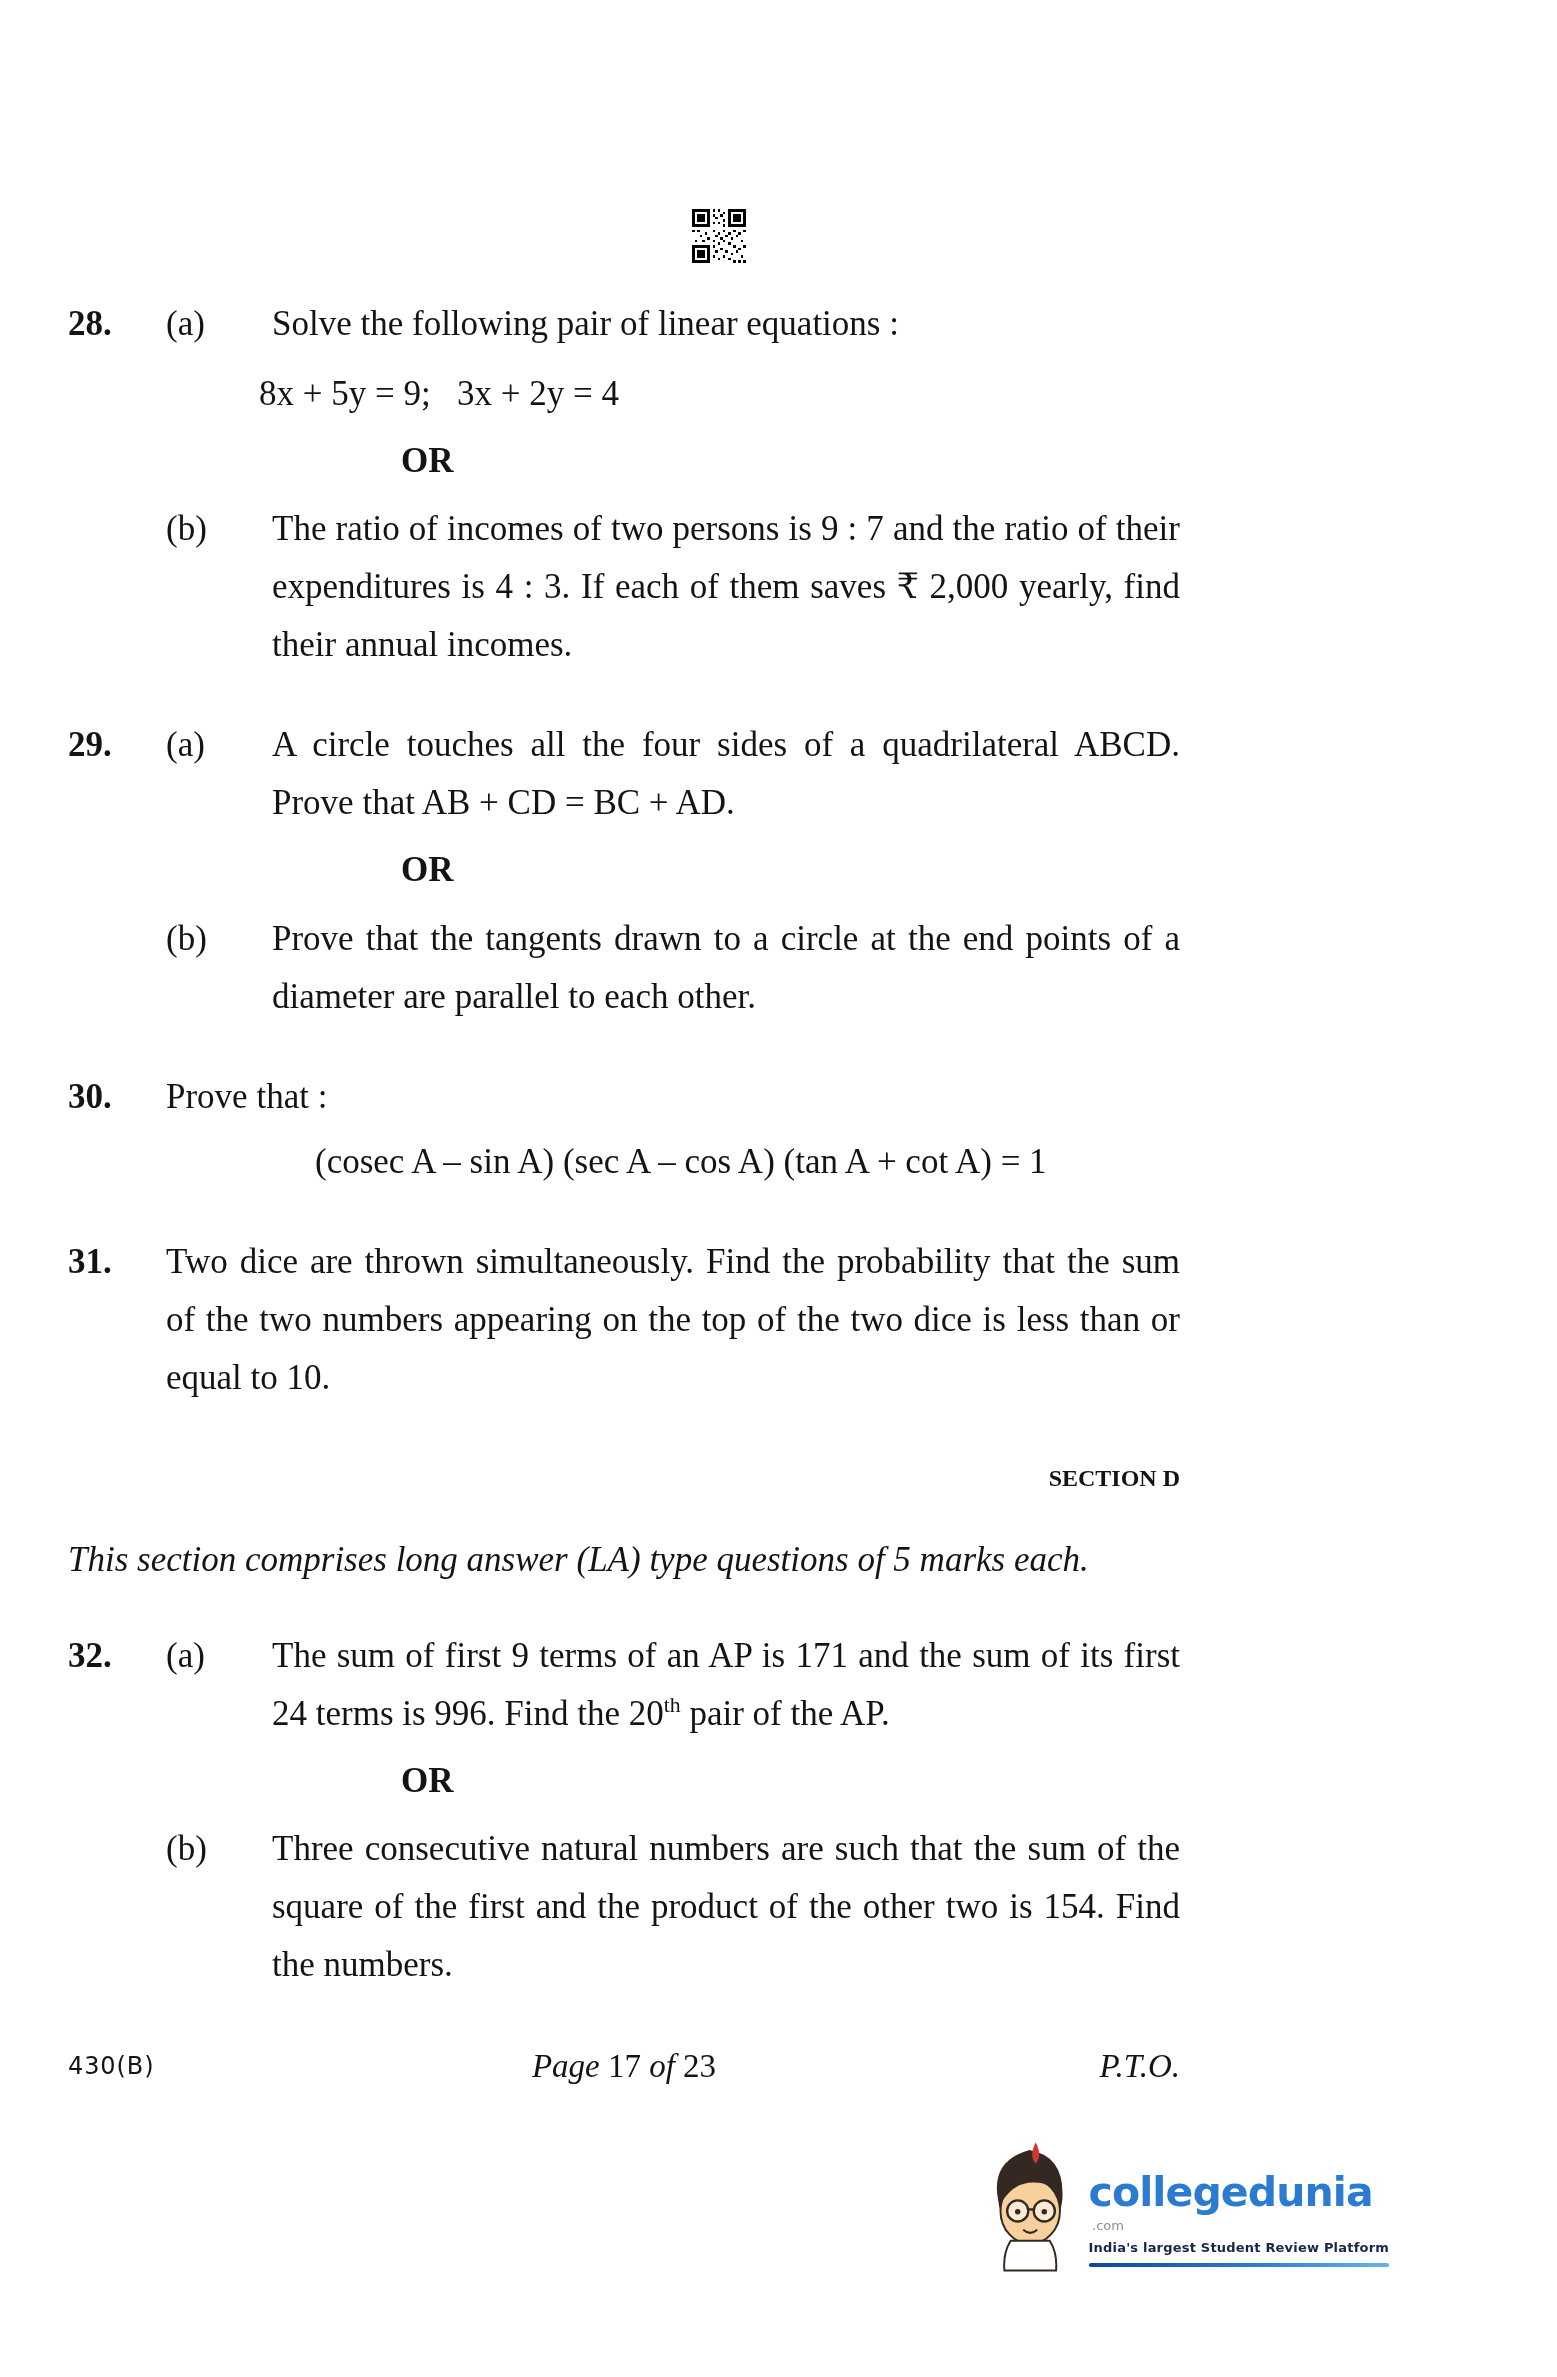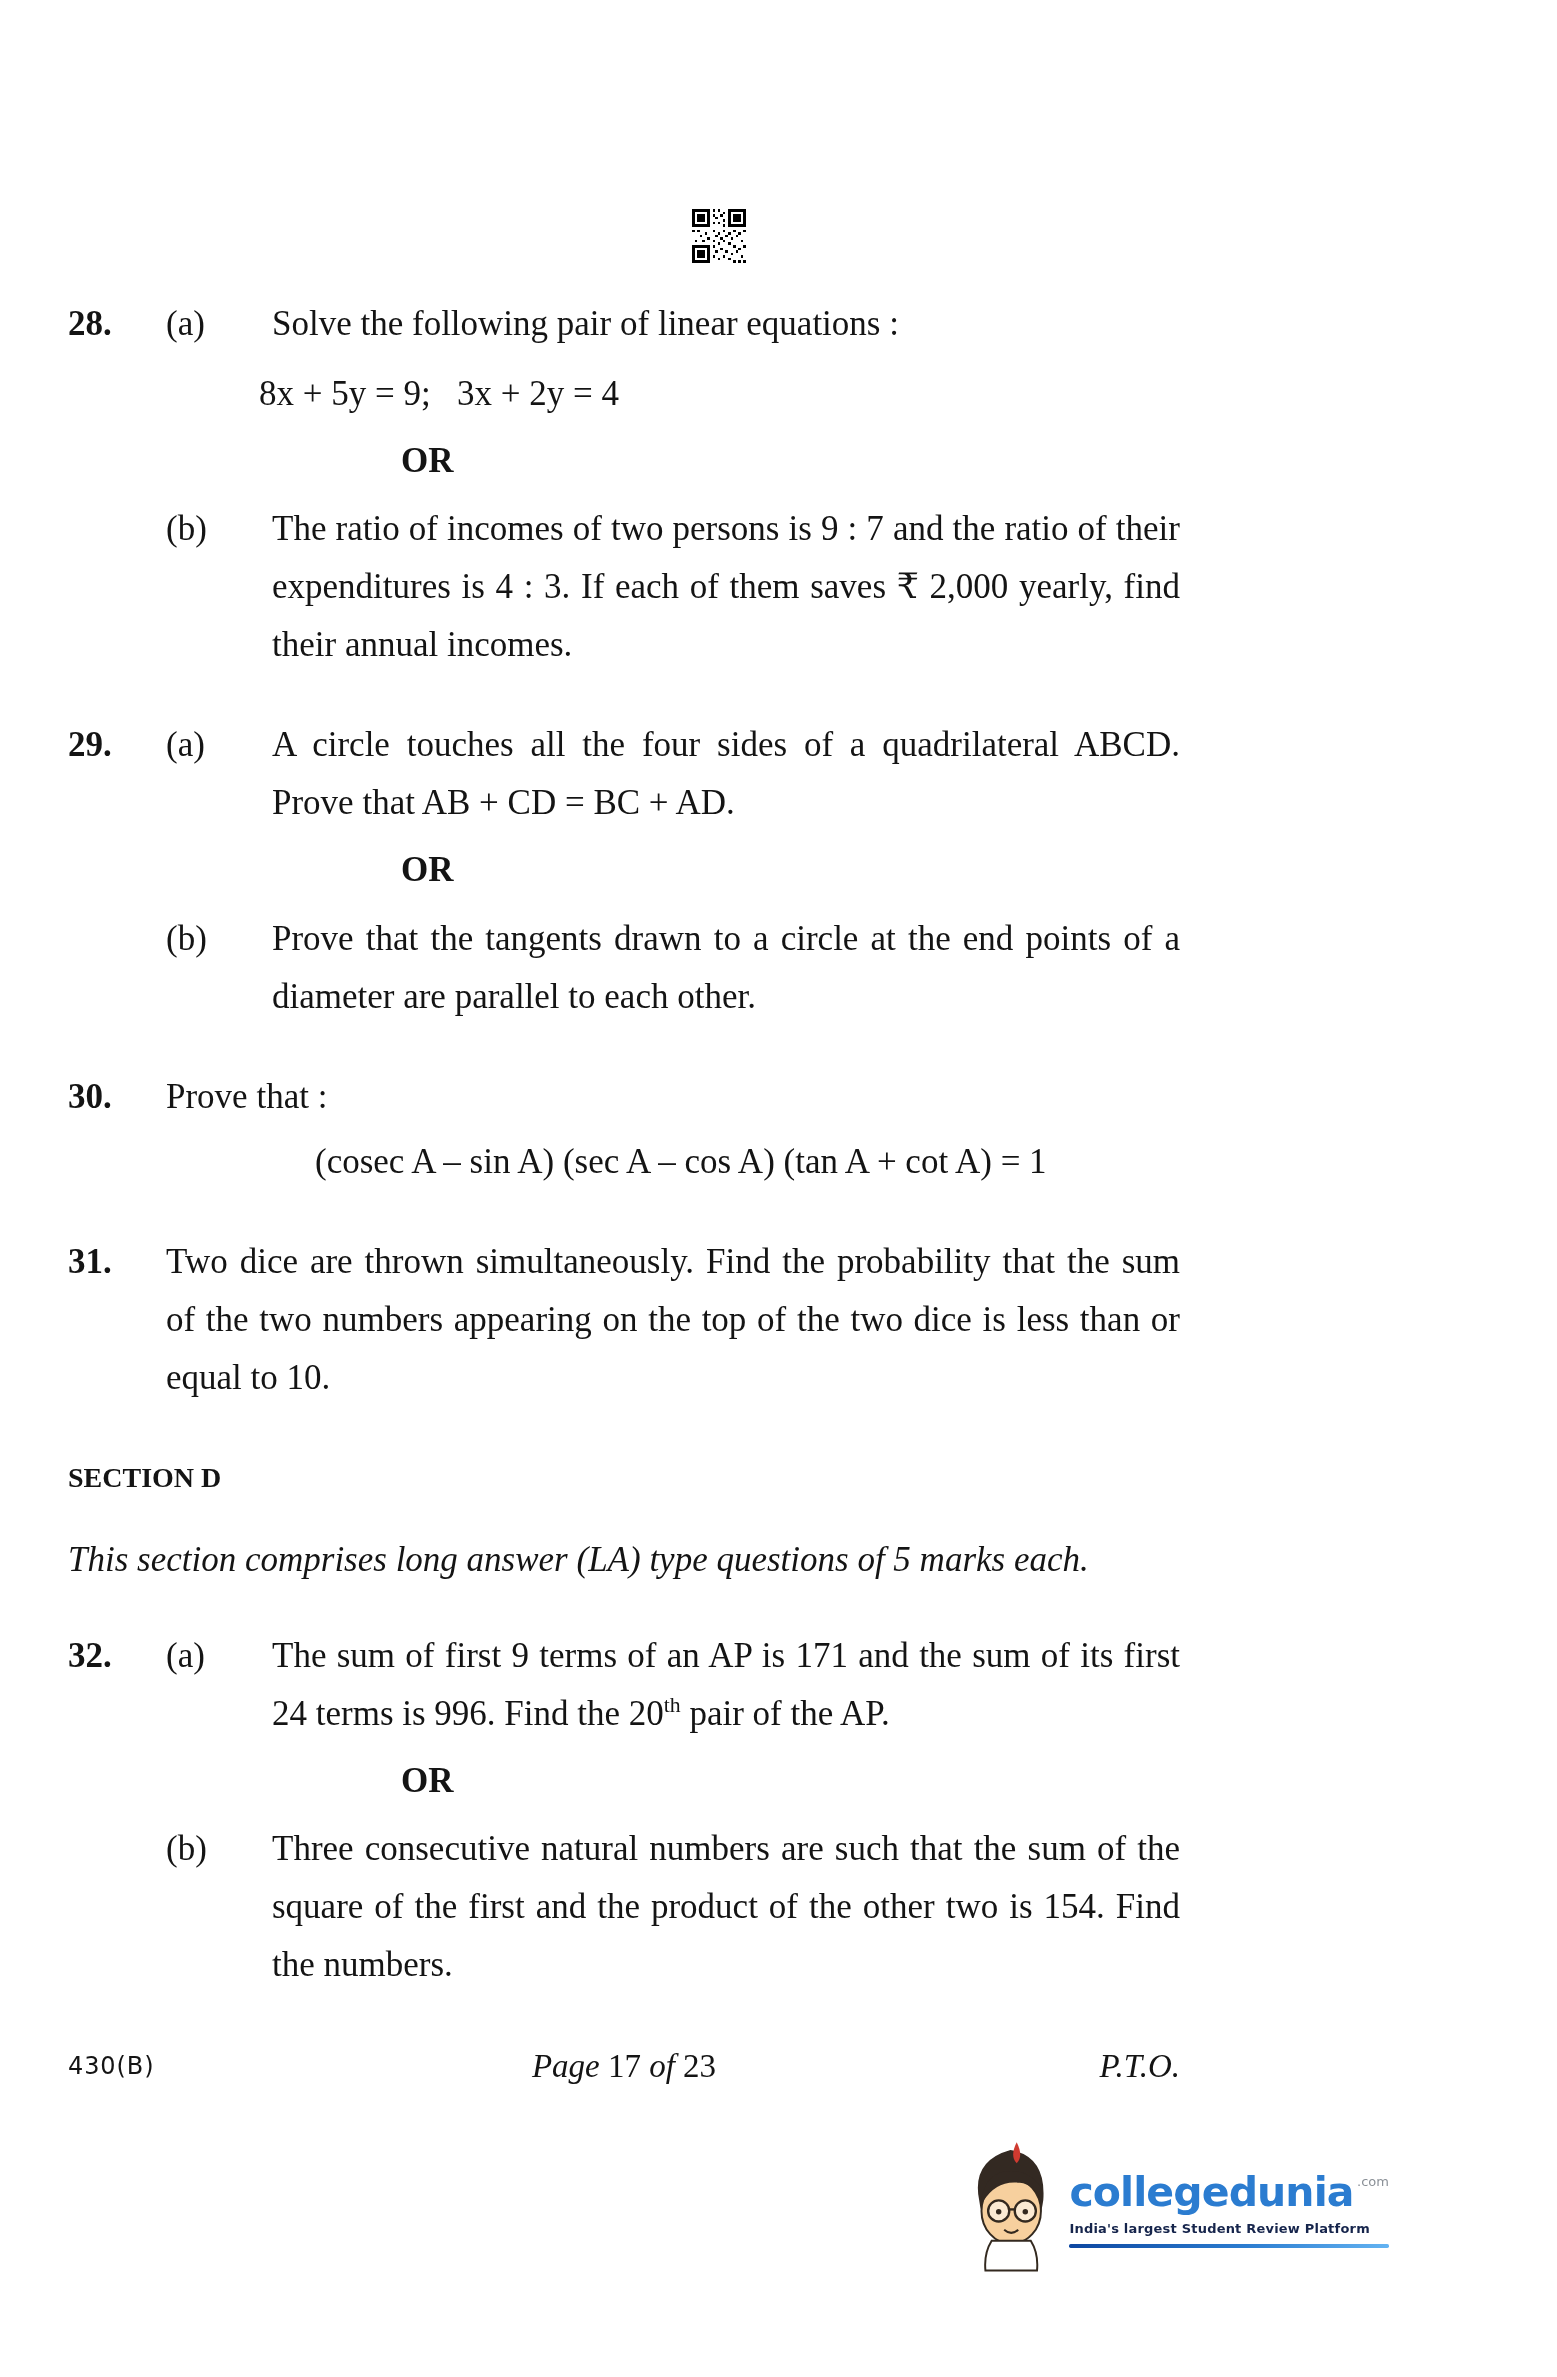--- a/index.html
+++ b/index.html
@@ -35,22 +35,22 @@
   .part { display: flex; }
   .plabel { flex: 0 0 106px; }
   .ptext { flex: 1 1 auto; min-width: 0; text-align: justify; }
 
   .equation { margin: 12.2px 0 5.2px 93px; }
   .equation-centered { margin: 7px 0 0 149px; }
   .or { font-weight: bold; margin: 8.7px 0 10.5px 235px; }
 
   .section-heading {
     font-weight: bold;
-    text-align: left;
-    font-size: 28px;
+    text-align: right;
+    font-size: 24px;
     margin: 3.5px 0 24.4px 0;
   }
   .section-intro {
     font-style: italic;
     text-align: justify;
     margin-bottom: 38px;
   }
 
   sup { font-size: 0.62em; line-height: 0; vertical-align: super; }
 
@@ -88,21 +88,21 @@
   .logo {
     position: absolute;
     top: 2139px;
     right: 49px;
     display: flex;
     align-items: flex-start;
     gap: 10.5px;
   }
   .mascot { flex: 0 0 auto; }
   .logo-text { padding-top: 31px; }
-  .brand-row { display: flex; align-items: flex-start; }
+  .brand-row { display: flex; align-items: flex-start; flex-direction: column; }
   .brand {
     font-family: "DejaVu Sans", "Liberation Sans", sans-serif;
     font-weight: bold;
     font-size: 41px;
     line-height: 44px;
     color: #2b7cd0;
     letter-spacing: -0.9px;
   }
   .brand-suffix {
     font-family: "DejaVu Sans", "Liberation Sans", sans-serif;

